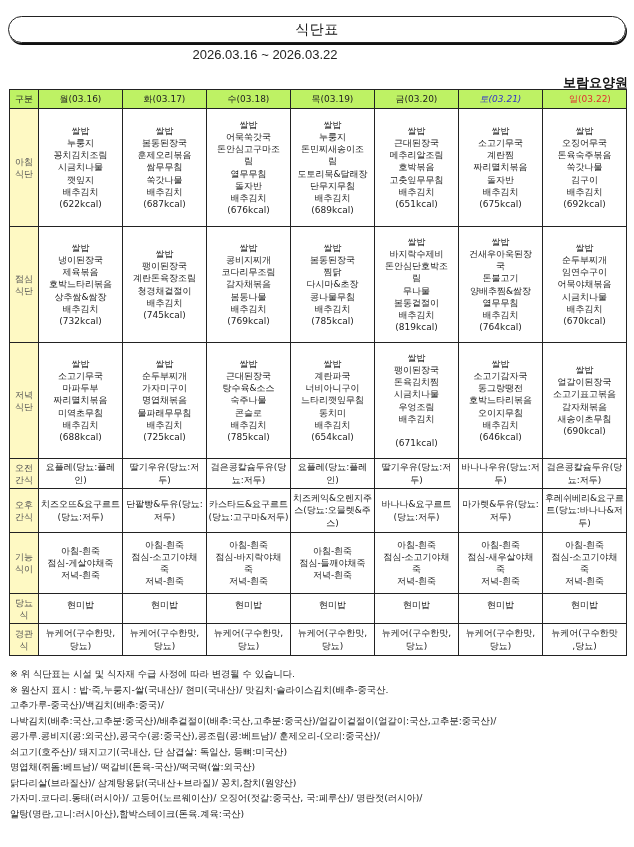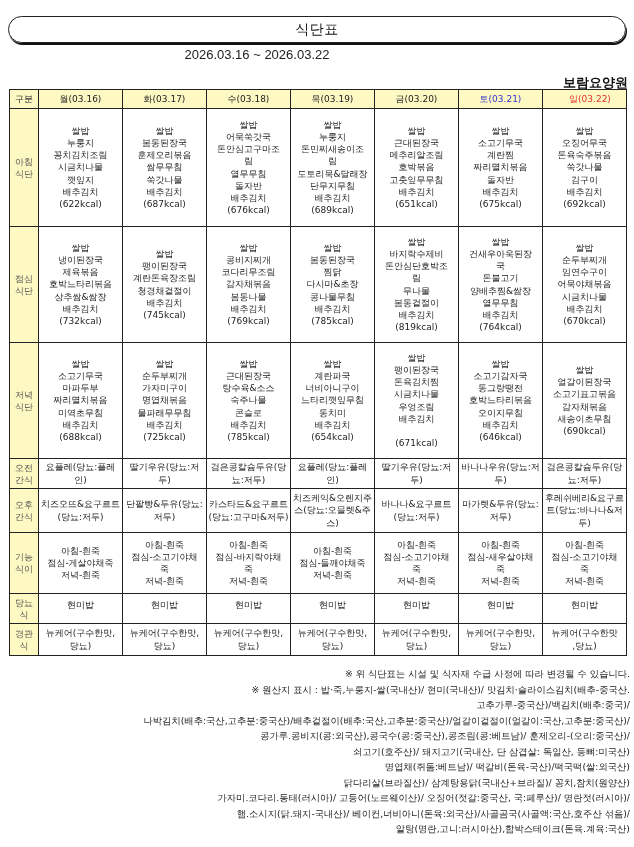--- a/index.html
+++ b/index.html
@@ -15,49 +15,48 @@
   .title-pill { width: 503px; }
   .date-range {
     position: absolute; left: 0; top: 47px; width: 520px; text-align: center;
     font-family: "Liberation Sans", sans-serif; font-size: 13px; color: #222;
   }
   .facility {
     position: absolute; right: 6px; top: 74px;
     font-size: 13px; font-weight: bold; color: #111;
   }
   .title-pill, .date-range { left: 8px; width: 618px; }
-  .date-range { left: 4px; width: 506px; }
+  .date-range { left: 12px; width: 506px; }
 
   table.menu {
     position: absolute; left: 9px; top: 89px; width: 617px;
     border-collapse: collapse; table-layout: fixed;
     font-size: 9px; line-height: 12.2px;
   }
   table.menu th, table.menu td {
     border: 1px solid #222; text-align: center; vertical-align: middle;
     padding: 0 1px;
   }
   table.menu th {
-    background: #fef9c3; font-weight: normal; height: 19px; font-size: 9px;
+    background: #bef264; font-weight: normal; height: 19px; font-size: 9px;
   }
   table.menu td.rowlabel {
     background: #fef9c3; color: #555; font-size: 9px; line-height: 12px;
   }
   .cell-lines { display: flex; flex-direction: column; align-items: center; }
   .meal td { vertical-align: top; padding-top: 4px; }
   .meal td.rowlabel { vertical-align: middle; padding-top: 0; }
   .cell-lines span { display: block; white-space: nowrap; }
   .wrap { white-space: normal; word-break: break-all; }
   td.snack { vertical-align: top; padding-top: 2px; }
 
   .notes {
     position: absolute; left: 10px; top: 666px; width: 620px;
     font-size: 9.3px; line-height: 15.5px; color: #222;
     white-space: nowrap;
-    text-align: right;
   }
 </style>
 </head>
 <body>
 
 <div class="title-pill">
   <span>식단표</span>
 </div>
 <div class="date-range">2026.03.16 ~ 2026.03.22</div>
 <div class="facility">보람요양원</div>
@@ -74,21 +73,21 @@
       <col style="width:84px">
   </colgroup>
   <thead>
     <tr id="hdr">
       <th>구분</th>
     <th style="color: rgb(34, 34, 34);">월(03.16)</th>
         <th style="color: rgb(34, 34, 34);">화(03.17)</th>
         <th style="color: rgb(34, 34, 34);">수(03.18)</th>
         <th style="color: rgb(34, 34, 34);">목(03.19)</th>
         <th style="color: rgb(34, 34, 34);">금(03.20)</th>
-        <th style="color: rgb(51, 51, 204);">토(03.21)</th>
+        <th style="color: rgb(51, 51, 204); font-style: italic;">토(03.21)</th>
         <th style="color: rgb(224, 48, 48); padding-left: 12px;">일(03.22)</th>
       </tr>
   </thead>
   <tbody id="tbody">
       <tr class="meal" style="height: 118px;">
         <td class="rowlabel">
           <div>아침</div>
           <div>식단</div>
         </td>
         <td>
@@ -463,15 +462,14 @@
 <div class="notes" id="notes">
     <div>※ 위 식단표는 시설 및 식자재 수급 사정에 따라 변경될 수 있습니다.</div>
     <div>※ 원산지 표시 : 밥·죽,누룽지-쌀(국내산)/ 현미(국내산)/ 맛김치·슬라이스김치(배추-중국산.</div>
     <div>고추가루-중국산)/백김치(배추:중국)/</div>
     <div>나박김치(배추:국산,고추분:중국산)/배추겉절이(배추:국산,고추분:중국산)/얼갈이겉절이(얼갈이:국산,고추분:중국산)/</div>
     <div>콩가루.콩비지(콩:외국산),콩국수(콩:중국산),콩조림(콩:베트남)/ 훈제오리-(오리:중국산)/</div>
     <div>쇠고기(호주산)/ 돼지고기(국내산, 단 삼겹살: 독일산, 등뼈:미국산)</div>
     <div>명엽채(쥐돔:베트남)/ 떡갈비(돈육-국산)/떡국떡(쌀:외국산)</div>
     <div>닭다리살(브라질산)/ 삼계탕용닭(국내산+브라질)/ 꽁치,참치(원양산)</div>
     <div>가자미.코다리.동태(러시아)/ 고등어(노르웨이산)/ 오징어(젓갈:중국산, 국:페루산)/ 명란젓(러시아)/</div>
-    <div>햄.소시지(닭.돼지-국내산)/ 베이컨,너비아니(돈육:외국산)/사골곰국(사골액:국산,호주산 섞음)/</div>
     <div>알탕(명란,고니:러시아산),함박스테이크(돈육.계육:국산)</div>
   </div>
 
 </body></html>

